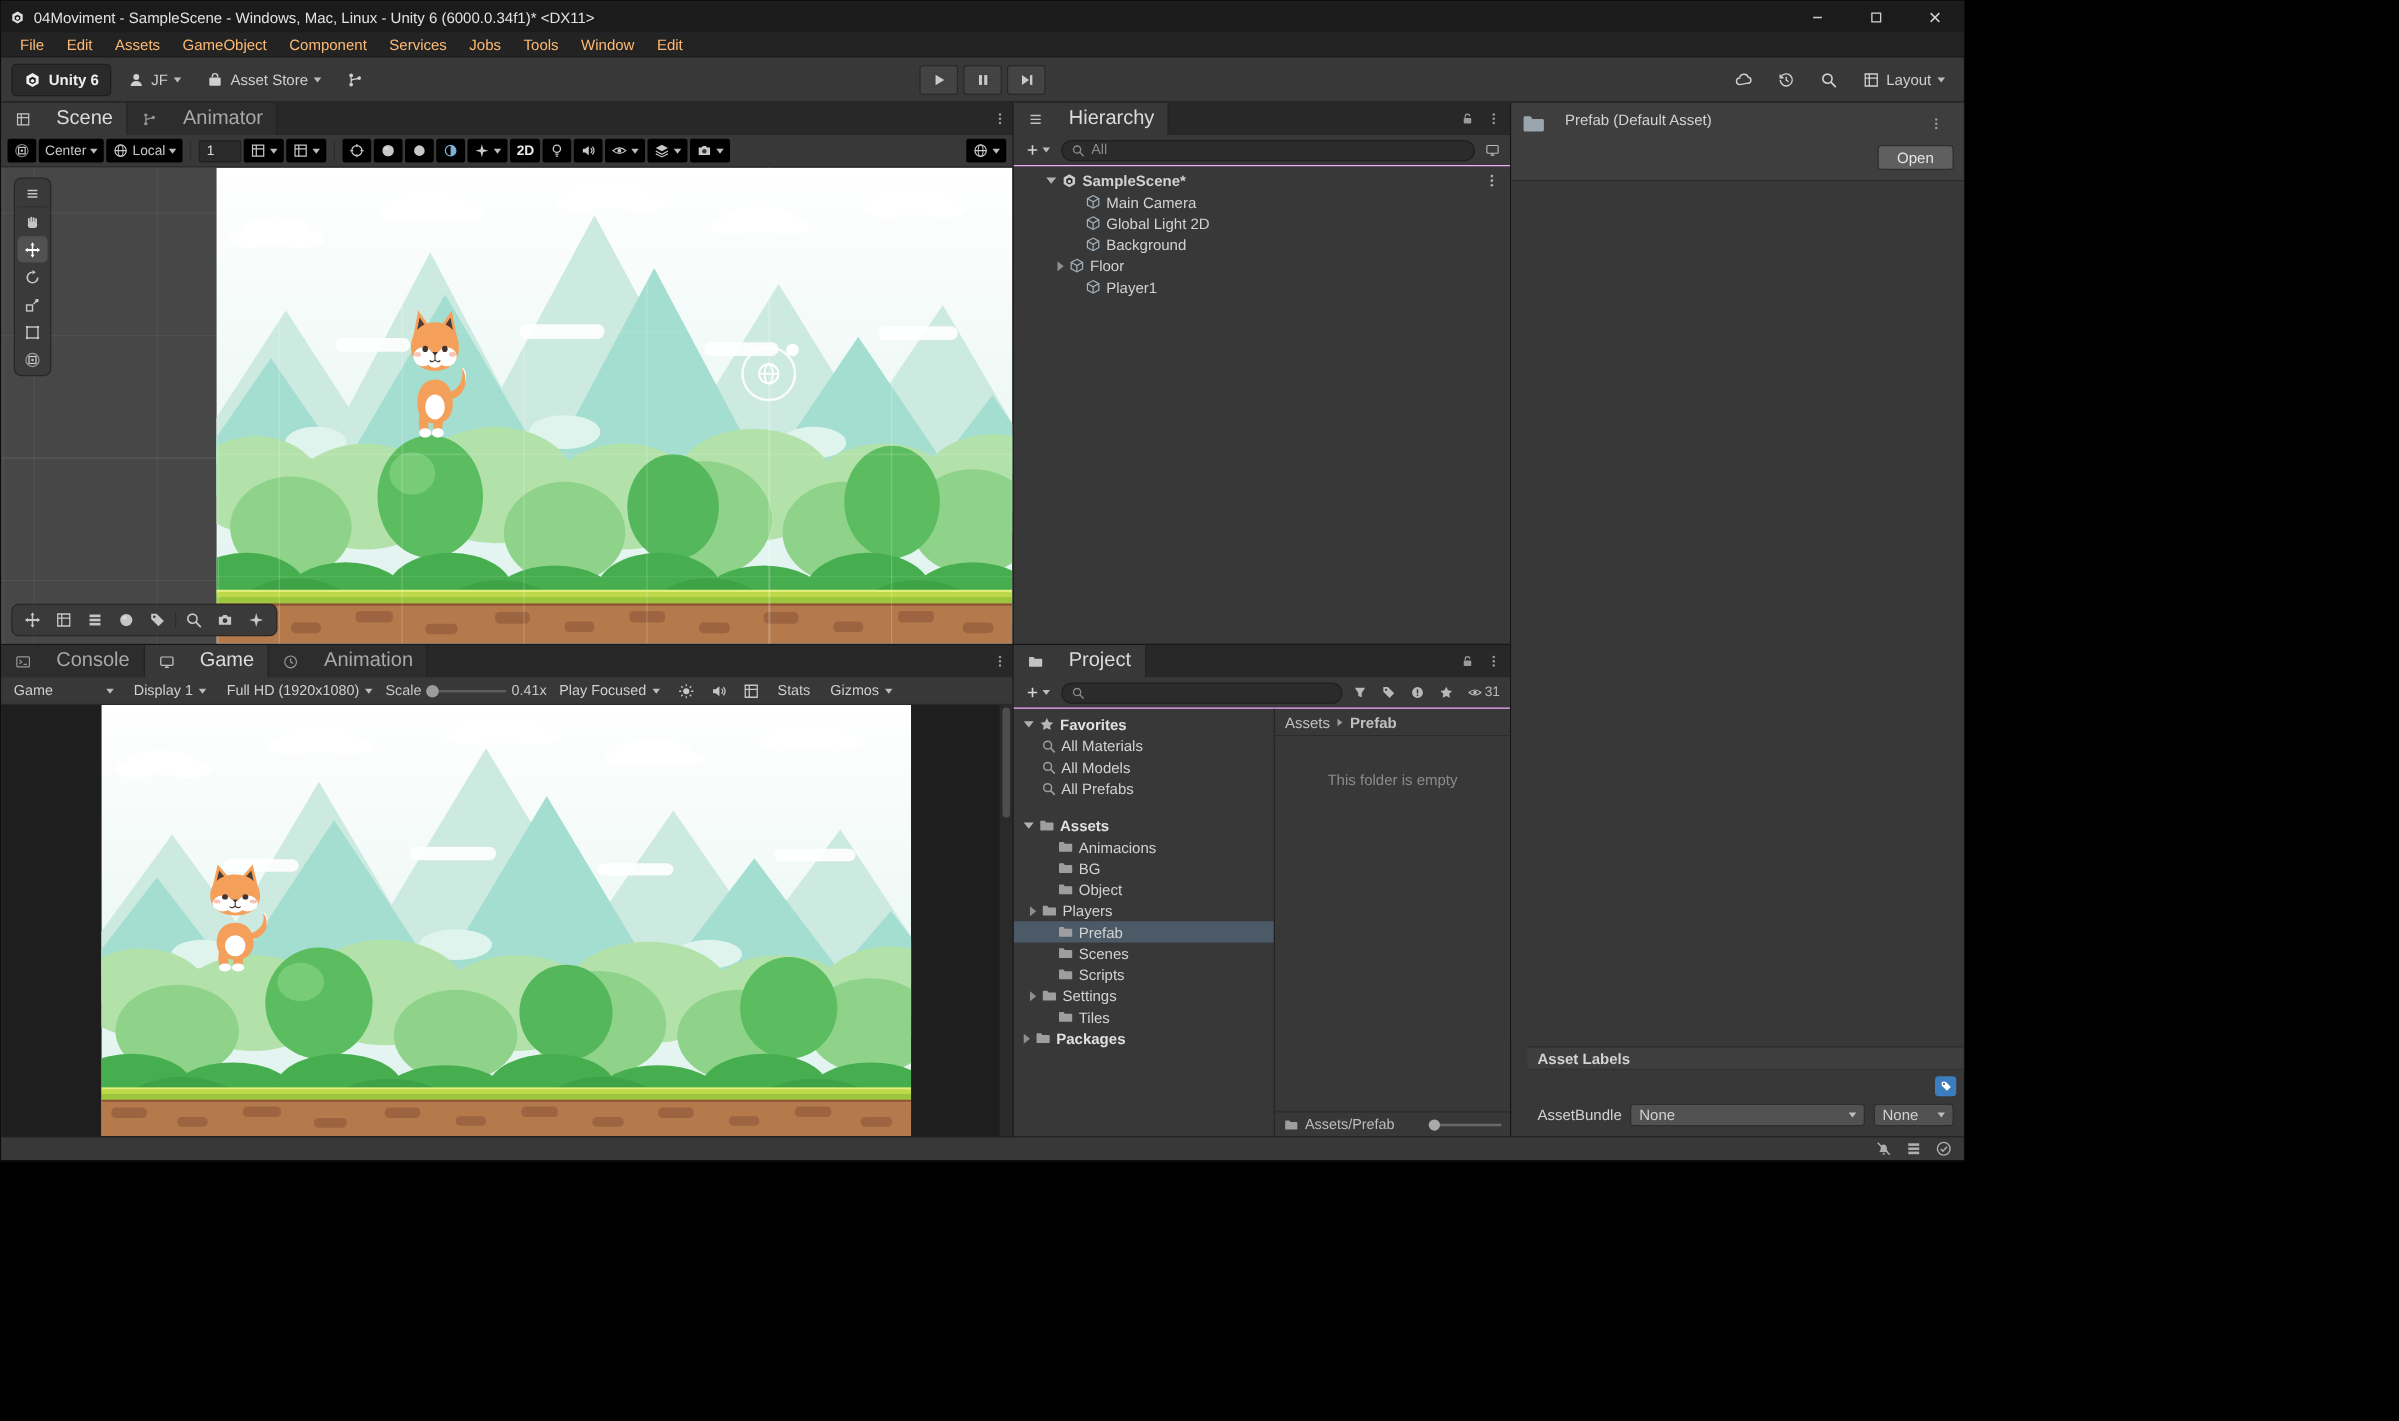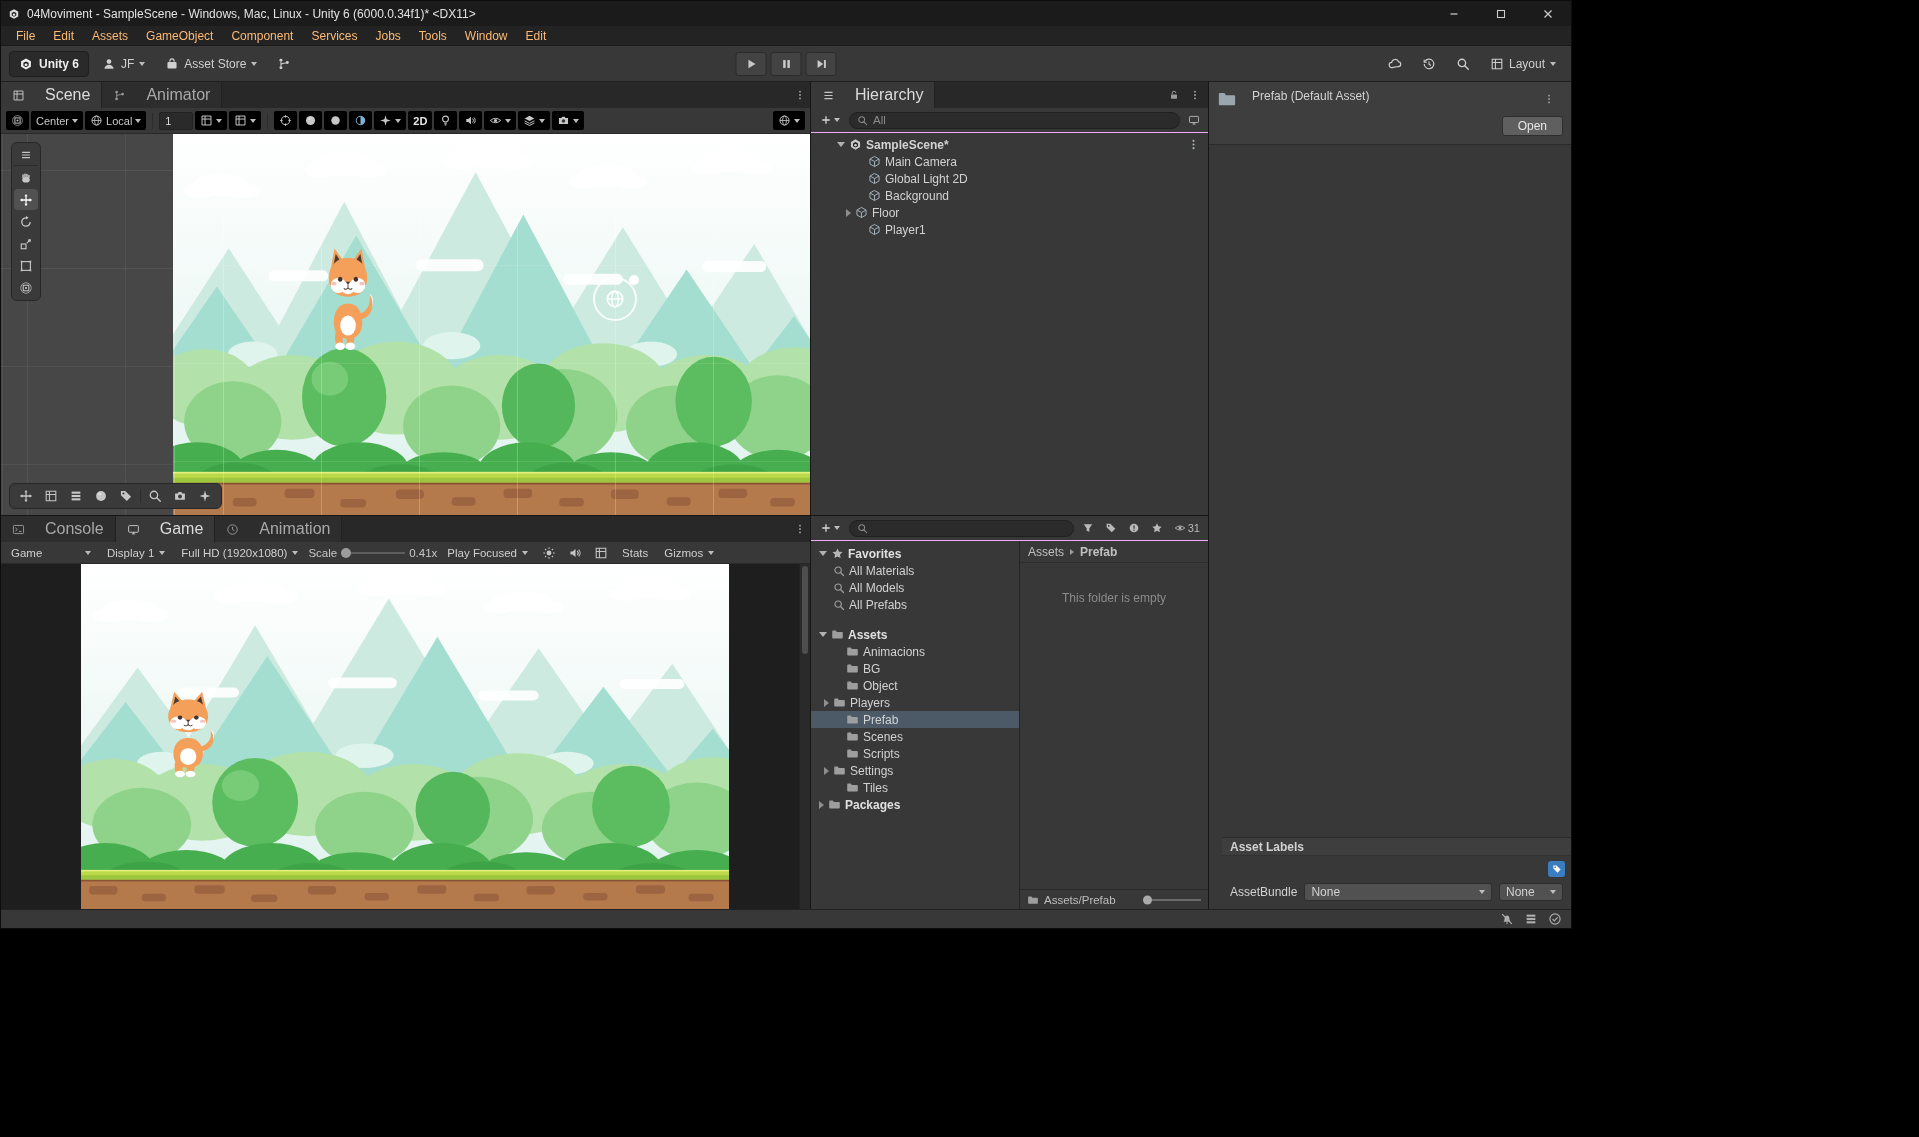--- a/index.html
+++ b/index.html
@@ -991,20 +991,36 @@
             <span class="fold-space"></span>
             <svg class="icon">
                 <use href="#sym-cube"></use>
               </svg>
             <span>Player1</span>
           </div>
         </div>
       </div>
 
       <div class="panel project-panel">
+        <div class="tabbar">
+          <div class="tab active">
+            <svg class="icon">
+                <use href="#sym-folder"></use>
+              </svg>
+            <span>Project</span>
+          </div>
+          <div class="tab-right">
+            <svg class="icon sm">
+                <use href="#sym-lock"></use>
+              </svg>
+            <svg class="icon sm">
+                <use href="#sym-dots"></use>
+              </svg>
+          </div>
+        </div>
         <div class="panel-toolbar">
           <div class="add-btn">
             <svg class="icon sm">
                 <use href="#sym-plus"></use>
               </svg>
             <i class="caret"></i>
           </div>
           <div class="searchbox">
             <svg class="icon xs">
                 <use href="#sym-magnifier"></use>

